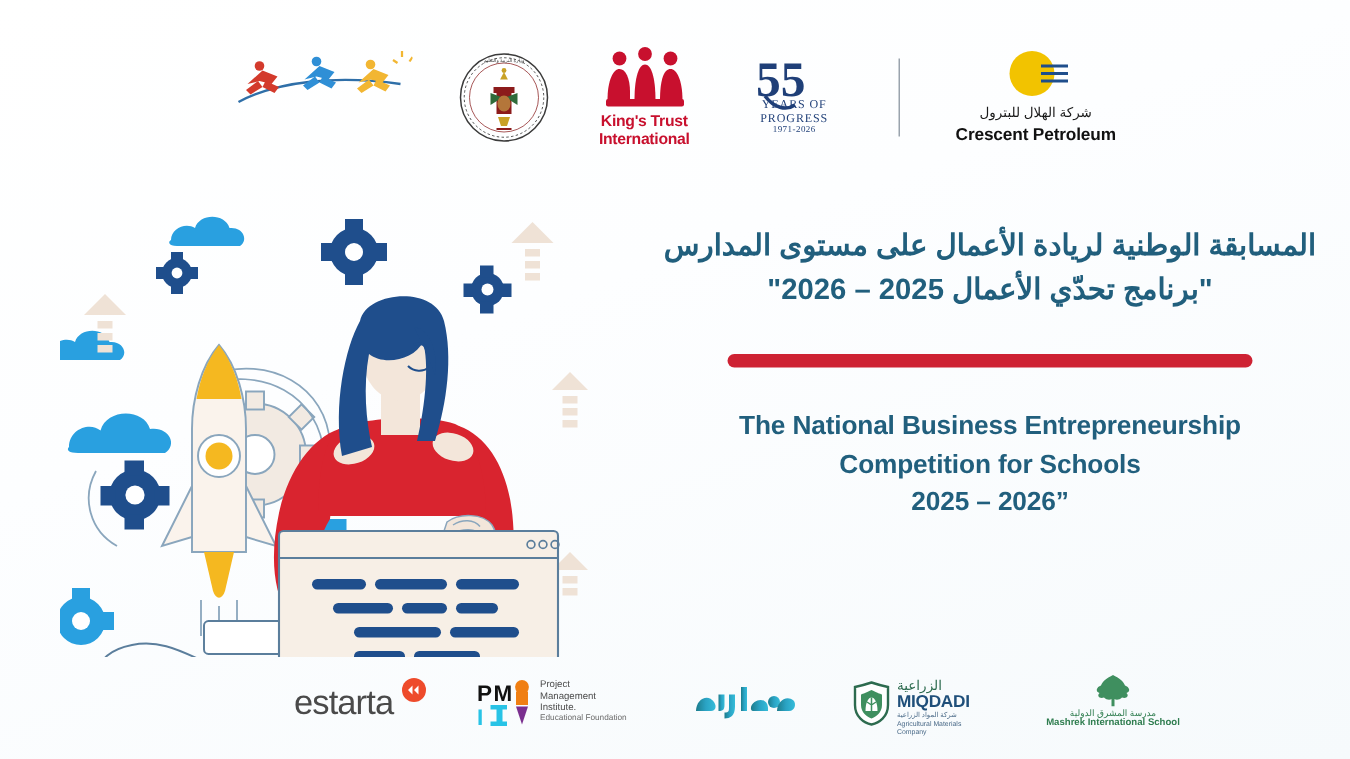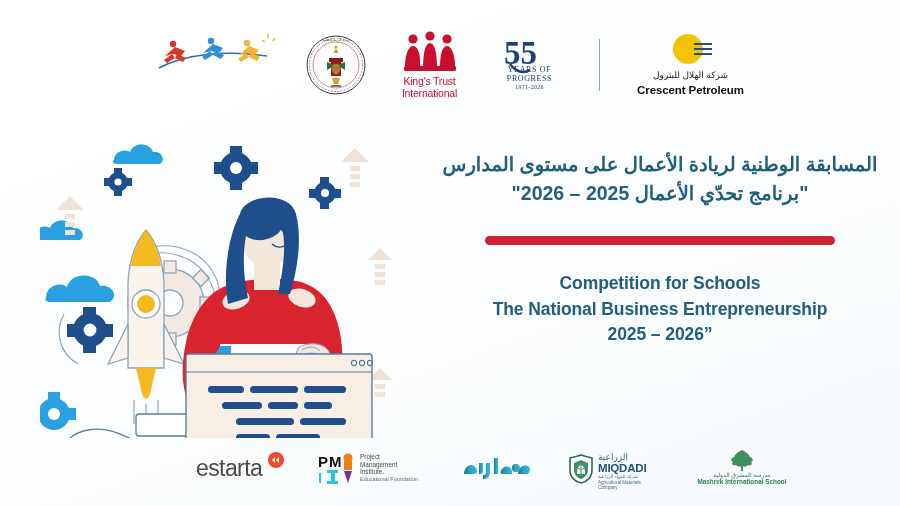--- a/index.html
+++ b/index.html
@@ -78,21 +78,21 @@
     height: 68px;
     position: relative;
     text-align: center;
   }
   .kt .kt-text {
     position: absolute;
     bottom: 0;
     left: 0;
     width: 74px;
     color: #C8102E;
-    font-weight: normal;
+    font-weight: bold;
     font-size: 10.5px;
     line-height: 11.5px;
     letter-spacing: -0.2px;
   }
 
   
   .fifty {
     width: 74px;
     height: 66px;
     position: relative;
@@ -583,22 +583,22 @@
 
   <div class="text-block">
     <div class="title-ar">
       <div>المسابقة الوطنية لريادة الأعمال على مستوى المدارس</div>
       <div class="l2">"برنامج تحدّي الأعمال 2025 – 2026"</div>
     </div>
 
     <div class="redbar"></div>
 
     <div class="title-en">
+      <div>The National Business Entrepreneurship</div>
       <div>Competition for Schools</div>
-      <div>The National Business Entrepreneurship</div>
       <div>2025 – 2026”</div>
     </div>
   </div>
 
   <div class="bottom-logos">
 
     <div class="b-slot">
       <div class="estarta">
         <div class="word">estarta</div>
         <svg width="16" height="16" viewBox="0 0 16 16" style="position:absolute;right:-2px;top:0">

